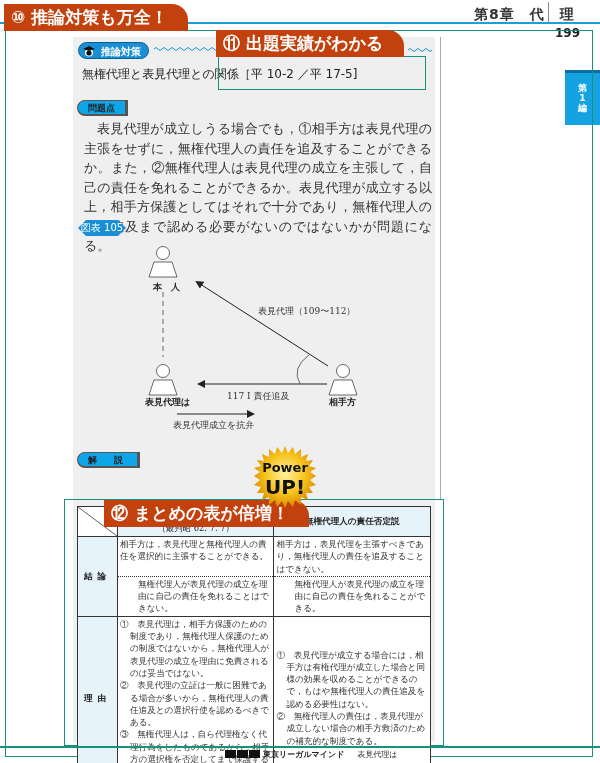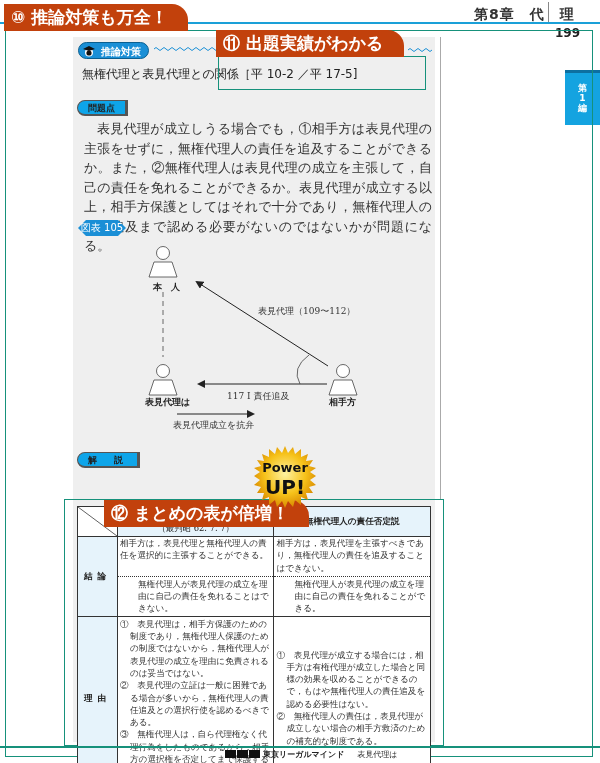--- a/index.html
+++ b/index.html
@@ -54,21 +54,21 @@
   .table-bg { position: absolute; left: 73px; top: 500px; width: 362px; height: 242px; background: #efefef; }
   .power-up { position: absolute; left: 253px; top: 445px; width: 64px; height: 64px; }
 
   table.summary { position: absolute; left: 77px; top: 506px; width: 354px; border-collapse: collapse; font-size: 8.6px; line-height: 12.3px; color: #333; background: #fff; }
   table.summary td, table.summary th { border: 1px solid #333; vertical-align: top; padding: 1px 2px; }
   table.summary th { background: #e6f3fb; font-family: "DejaVu Sans", sans-serif; font-weight: bold; font-size: 8.6px; text-align: center; vertical-align: middle; color: #222; }
   table.summary th .sub { display: block; font-family: "DejaVu Serif", serif; font-weight: normal; font-size: 8.4px; }
   table.summary th.rowhead { width: 40px; letter-spacing: 5px; }
   table.summary td.corner { width: 40px; background: #fff; padding: 0; position: relative; height: 30px; }
   table.summary tr.dot-top td { border-top: 1px dotted #333; padding-left: 20px; }
-  table.summary tr.dot-bottom td { border-bottom: 1px dotted #333; font-family: Liberation Mono, monospace; }
+  table.summary tr.dot-bottom td { border-bottom: 1px dotted #333; }
   .reason-item { padding-left: 10px; text-indent: -10px; }
   .reason-right { vertical-align: middle !important; }
 
   
   .footer-line { position: absolute; left: 0; top: 746px; width: 600px; height: 1.5px; background: #16917b; }
   .footer-logo { position: absolute; left: 225px; top: 749px; height: 10px; font-family: Liberation Serif, serif; font-weight: bold; font-size: 8px; color: #222; white-space: nowrap; display: flex; align-items: center; gap: 3px; }
   .lec-mark { display: inline-flex; gap: 1px; }
   .lec-mark i { display: inline-block; width: 11px; height: 8px; background: #111; }
   .footer-sub { margin-left: 10px; font-weight: normal; }
 </style>

